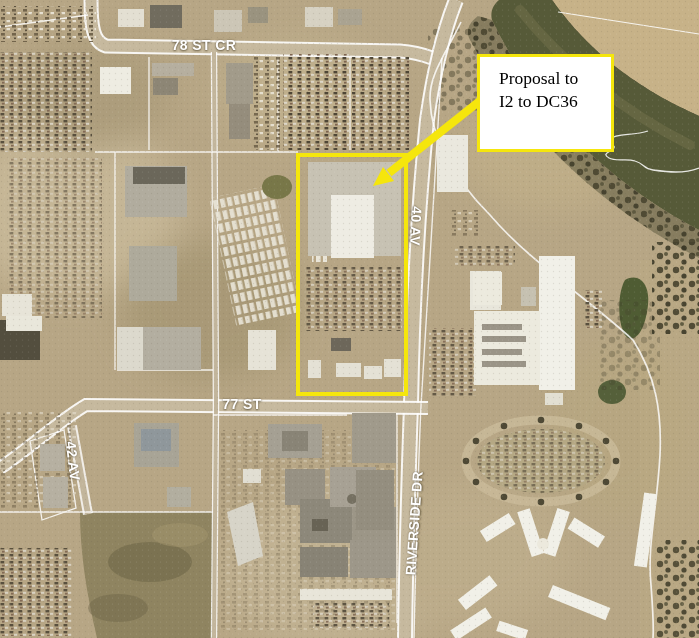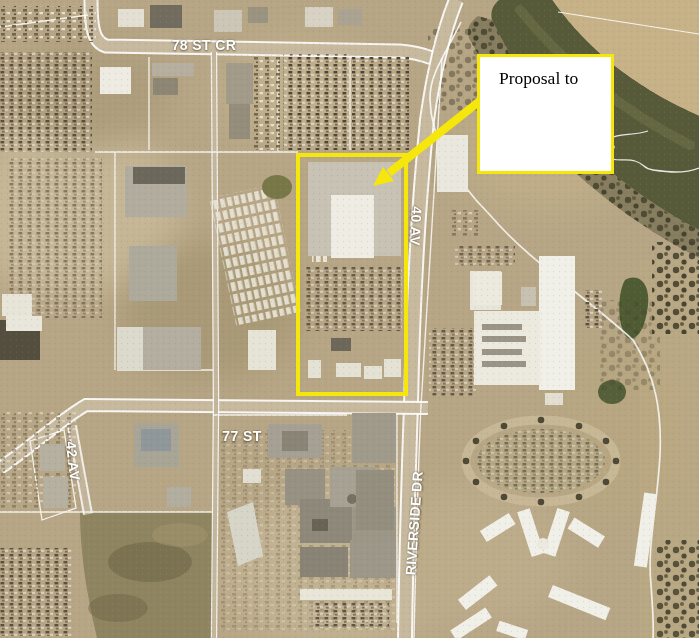--- a/index.html
+++ b/index.html
@@ -3,28 +3,28 @@
 <meta charset="utf-8">
 <style>
   html,body{margin:0;padding:0;background:#fff;}
   .stage{position:relative;width:699px;height:638px;overflow:hidden;background:#404040;
          font-family:"Liberation Sans",sans-serif;}
   svg.map{position:absolute;left:0;top:0;}
   .street-label{position:absolute;color:#ffffff;font-weight:bold;font-size:14px;
     letter-spacing:.4px;white-space:nowrap;
     text-shadow:0 1px 2px rgba(70,60,35,.65),0 0 2px rgba(70,60,35,.5);}
   .lbl-78{left:204px;top:45px;transform:translate(-50%,-50%);}
-  .lbl-77{left:242px;top:404px;transform:translate(-50%,-50%);margin-top:32px;}
+  .lbl-77{left:242px;top:404px;transform:translate(-50%,-50%);}
   .lbl-40{left:416px;top:226px;transform:translate(-50%,-50%) rotate(93deg);}
   .lbl-42{left:73px;top:461px;transform:translate(-50%,-50%) rotate(83deg);}
   .lbl-riv{left:414px;top:523px;transform:translate(-50%,-50%) rotate(-86deg);}
   .rezone-rect{position:absolute;left:296px;top:153px;width:112px;height:243px;
     border:4px solid #f5e60c;box-sizing:border-box;}
   .arrow-svg{position:absolute;left:0;top:0;pointer-events:none;}
-  .callout{position:absolute;left:477px;top:54px;width:137px;height:120px;
+  .callout{position:absolute;left:477px;top:54px;width:137px;height:98px;
     background:#ffffff;border:3px solid #f5e60c;box-sizing:border-box;
     font-family:"Liberation Serif",serif;font-size:17.5px;line-height:23px;color:#000;
     padding:10px 4px 0 19px;}
 </style>
 </head>
 <body>
 
 <div class="stage">
 
 <svg class="map" width="699" height="638" viewBox="0 0 699 638">
@@ -256,15 +256,16 @@
 
 <div class="rezone-rect"></div>
 
 <svg class="arrow-svg" width="699" height="638">
   <line x1="481" y1="100" x2="389" y2="173" stroke="#f5e60c" stroke-width="8"></line>
   <polygon points="373,186 394,181 383,167" fill="#f5e60c"></polygon>
 </svg>
 
 <div class="callout">
   <div>Proposal to</div>
+  <div>I2 to DC36</div>
 </div>
 
 </div>
 
 </body></html>

